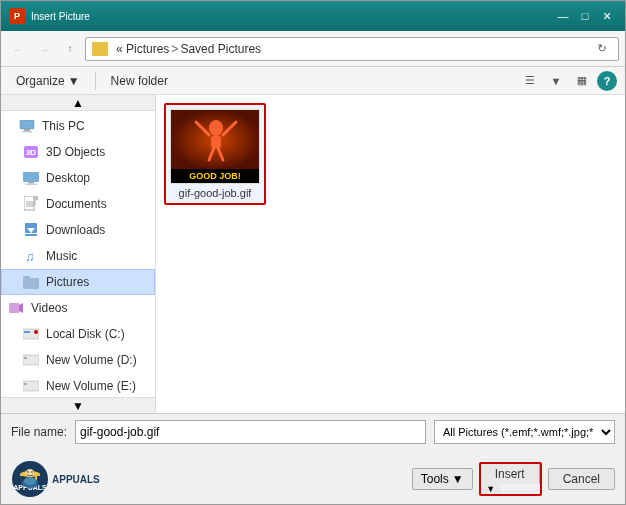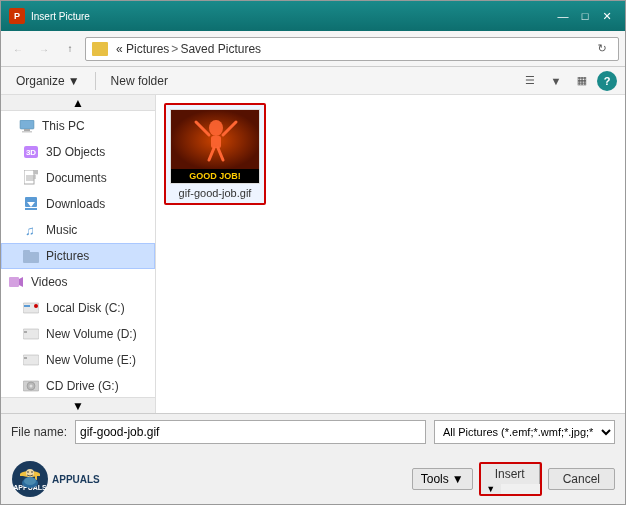--- a/index.html
+++ b/index.html
@@ -501,20 +501,30 @@
         <div class="sidebar-item" style="padding-left:20px">
           <span class="item-icon">
             <svg width="16" height="14" viewBox="0 0 16 14">
               <rect x="1" y="1" width="14" height="12" rx="2" fill="#c084fc"></rect>
               <text x="8" y="10" text-anchor="middle" fill="white" font-size="8" font-weight="bold">3D</text>
             </svg>
           </span>
           <span>3D Objects</span>
         </div>
 
+        <div class="sidebar-item" style="padding-left:20px">
+          <span class="item-icon">
+            <svg width="16" height="13" viewBox="0 0 16 13">
+              <rect x="0" y="0" width="16" height="10" rx="1" fill="#7ab0d8"></rect>
+              <rect x="5" y="10" width="6" height="1.5" fill="#aaa"></rect>
+              <rect x="2" y="11.5" width="12" height="1.5" fill="#ccc"></rect>
+            </svg>
+          </span>
+          <span>Desktop</span>
+        </div>
 
         <div class="sidebar-item" style="padding-left:20px">
           <span class="item-icon">
             <svg width="14" height="16" viewBox="0 0 14 16">
               <rect x="0" y="0" width="10" height="14" fill="white" stroke="#aaa" stroke-width="1"></rect>
               <polygon points="10,0 14,4 10,4" fill="#e0e0e0" stroke="#aaa" stroke-width="0.5"></polygon>
               <rect x="10" y="0" width="4" height="4" fill="#c0c0c0"></rect>
               <line x1="2" y1="6" x2="12" y2="6" stroke="#aaa" stroke-width="1"></line>
               <line x1="2" y1="8" x2="12" y2="8" stroke="#aaa" stroke-width="1"></line>
               <line x1="2" y1="10" x2="10" y2="10" stroke="#aaa" stroke-width="1"></line>

